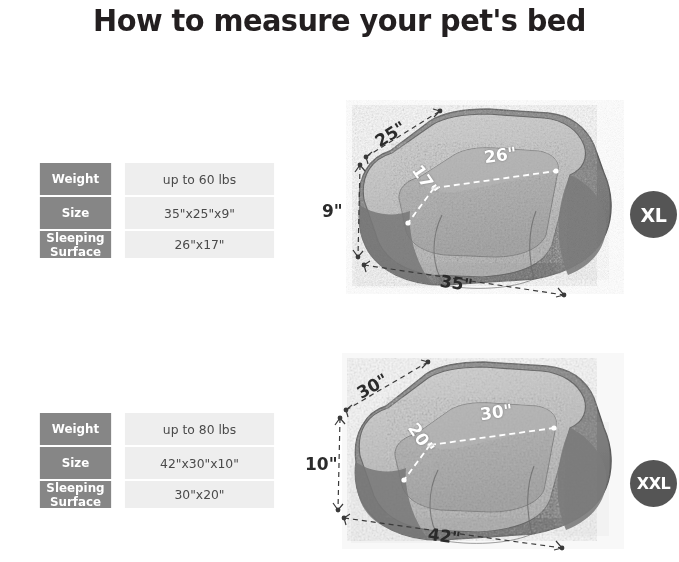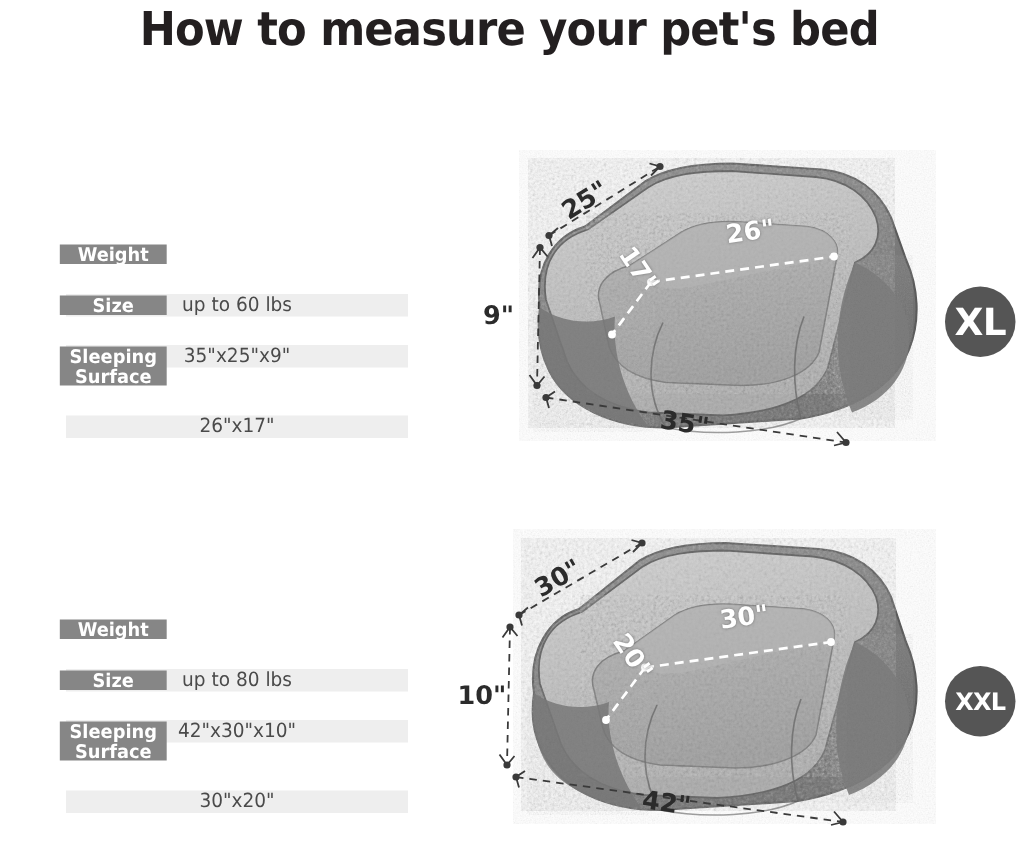--- a/index.html
+++ b/index.html
@@ -36,23 +36,22 @@
   
   .spec-table {
     position: absolute;
     width: 240px;
     display: flex;
     flex-direction: column;
     gap: 2px;
   }
   .spec-row {
     display: flex;
-    gap: 20px;
+    gap: 8px;
     height: 32px;
-    flex-direction: column;
   }
   .spec-row.tall { height: 27px; }
   .spec-label {
     width: 75px;
     background: #868686;
     color: #ffffff;
     font-family: "DejaVu Sans", sans-serif;
     font-weight: bold;
     font-size: 12.5px;
     display: flex;
@@ -101,21 +100,21 @@
     width: 47px;
     height: 47px;
     border-radius: 50%;
     background: #555555;
     color: #ffffff;
     display: flex;
     align-items: center;
     justify-content: center;
     font-family: "DejaVu Sans", sans-serif;
     font-weight: bold;
-    font-size: 25px;
+    font-size: 19px;
     letter-spacing: -0.5px;
   }
   .size-badge.small-text { font-size: 16px; }
 </style>
 </head>
 <body>
 
 <div id="page-title">How to measure your pet's bed</div>
 
 <div class="spec-table" style="left:38px; top:163px;">
@@ -384,13 +383,13 @@
     </g>
   </svg>
 
   <div class="dim" style="left:56px; top:26px; transform:rotate(-30deg);">30"</div>
   <div class="dim" style="left:5px; top:104px;">10"</div>
   <div class="dim" style="left:128px; top:176px; transform:rotate(8deg);">42"</div>
   <div class="dim inner" style="left:180px; top:52px; transform:rotate(-8deg);">30"</div>
   <div class="dim inner" style="left:105px; top:78px; transform:rotate(56deg);">20"</div>
 </div>
 
-<div class="size-badge small-text" style="left:630px; top:444px;">XXL</div>
+<div class="size-badge small-text" style="left:630px; top:460px;">XXL</div>
 
 </body></html>

